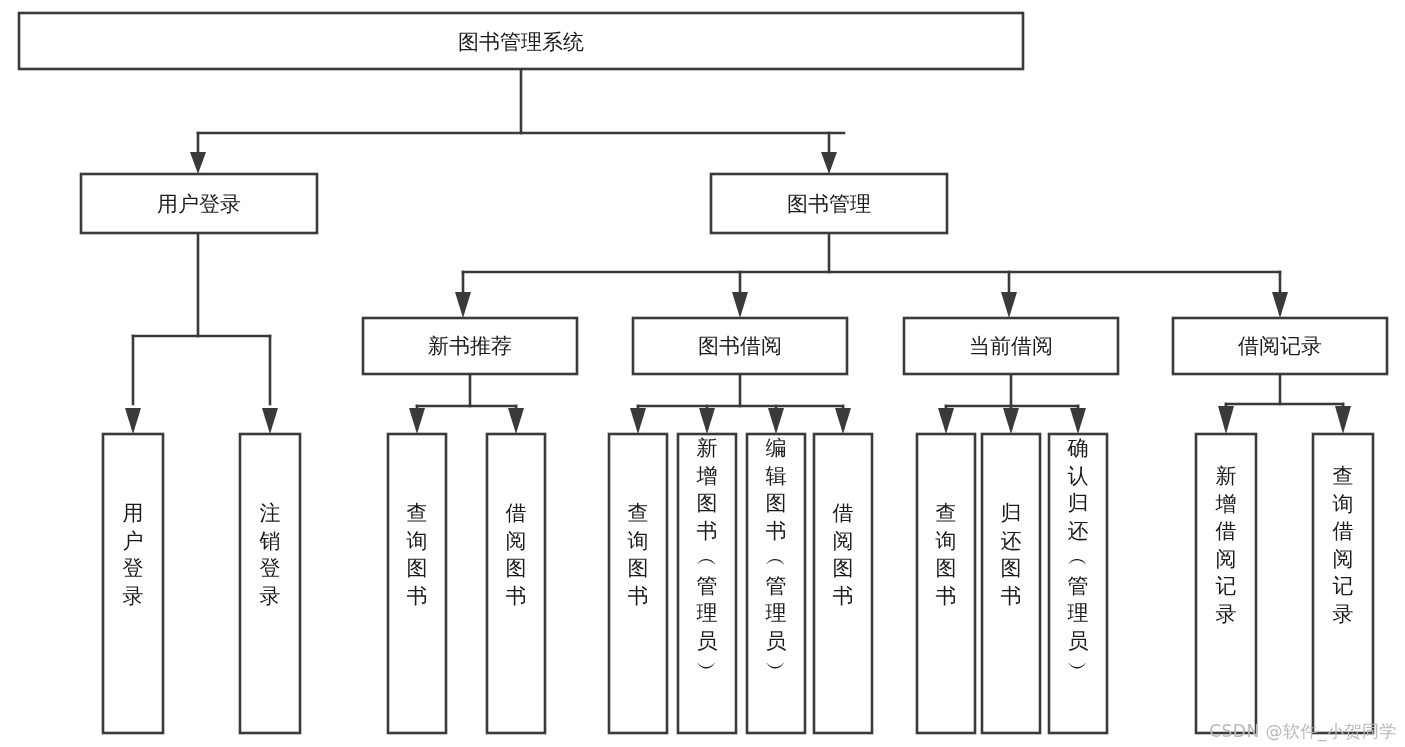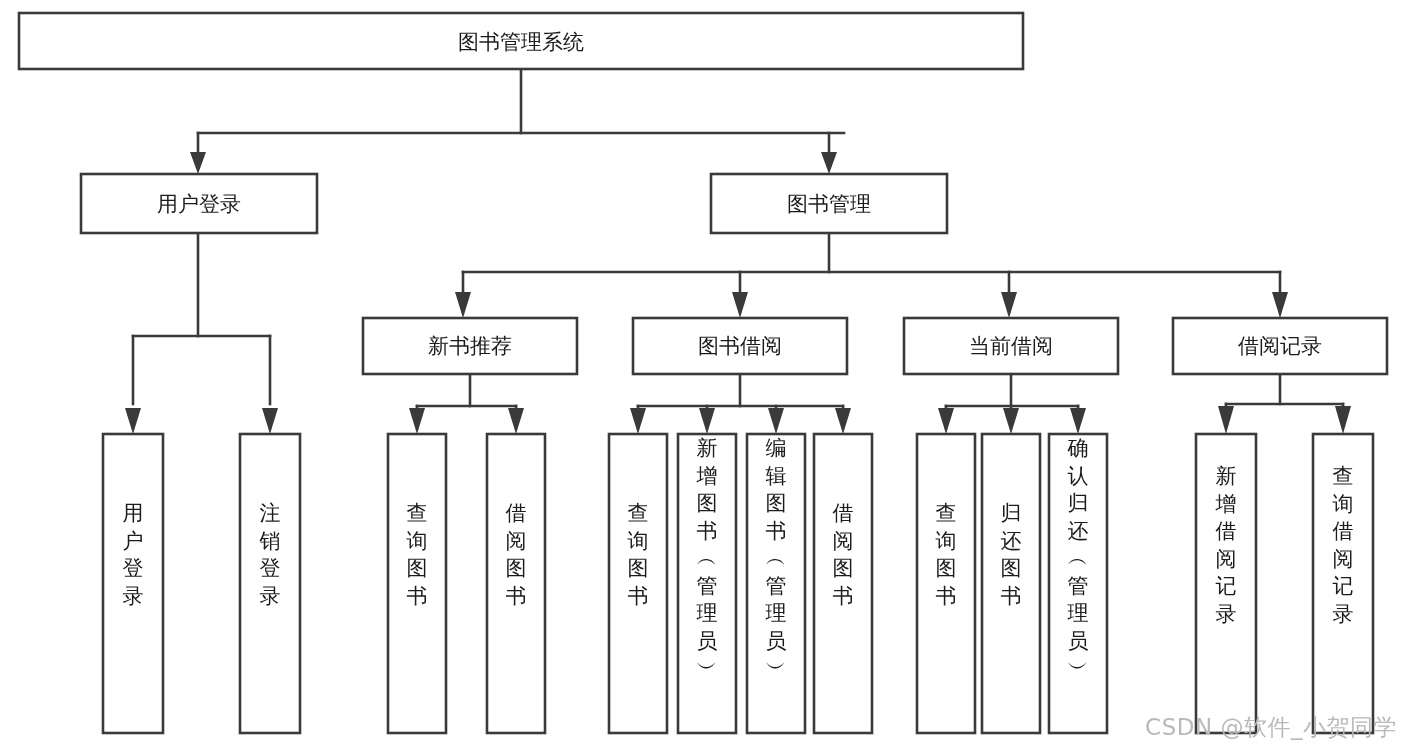--- a/index.html
+++ b/index.html
@@ -53,21 +53,21 @@
     font-family: "DejaVu Sans", "Liberation Sans", sans-serif;
     font-size: 21px;
     fill: #1b1b1b;
     text-anchor: middle;
   }
   .watermark-text {
     position: absolute;
     right: 8px;
     bottom: 4px;
     font-family: "DejaVu Sans", "Liberation Sans", sans-serif;
-    font-size: 23px;
+    font-size: 17px;
     color: #b9b9b9;
     white-space: nowrap;
     letter-spacing: 0.5px;
   }
 </style>
 </head>
 <body>
 
 <div id="diagram-root">
 

